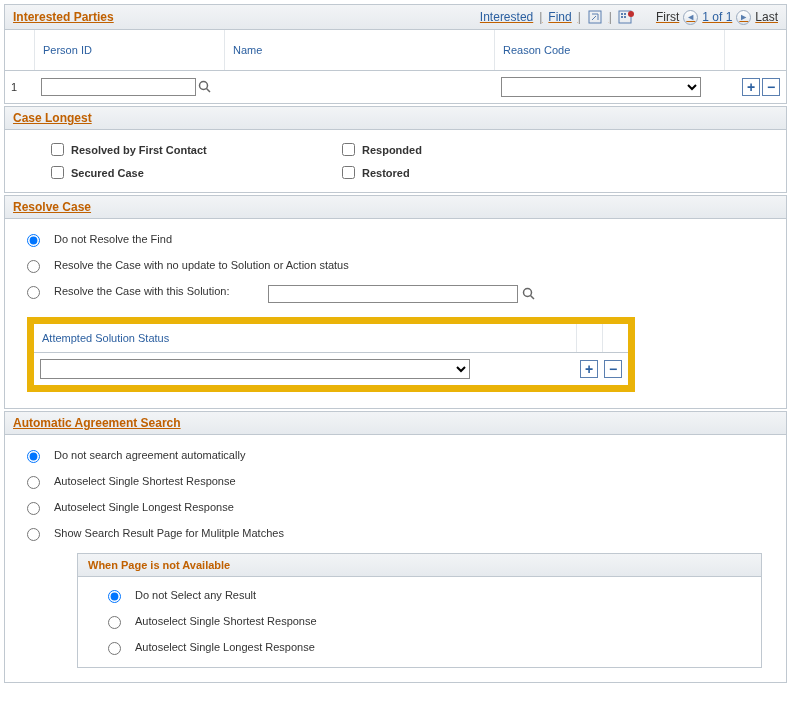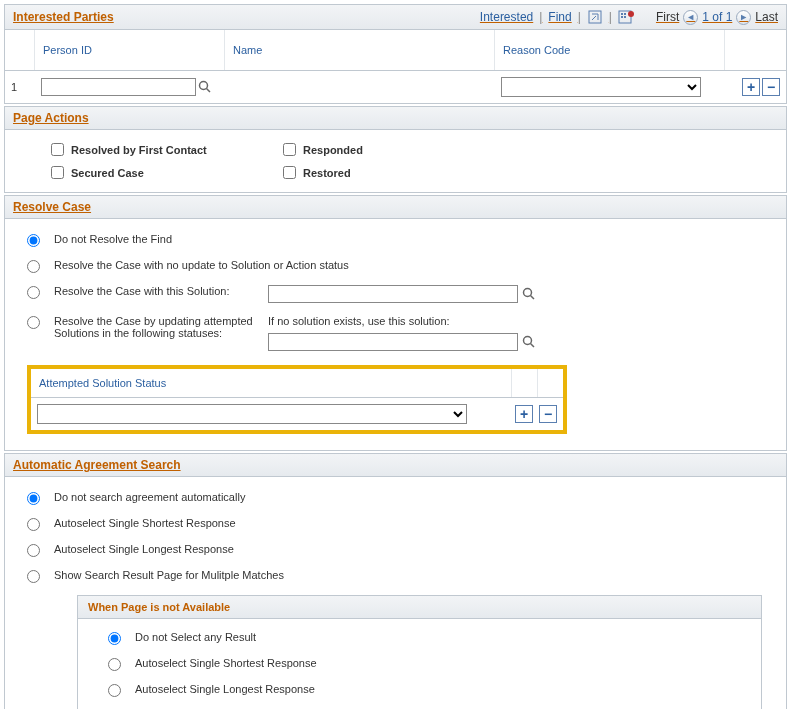--- a/index.html
+++ b/index.html
@@ -94,33 +94,33 @@
     border: 1px solid #5a7fb0;
     background: #fff;
     color: #2b5fa0;
     font-weight: bold;
     font-size: 14px;
     line-height: 14px;
     display: inline-flex; align-items: center; justify-content: center;
     cursor: pointer;
   }
   .section-body { padding: 8px 12px; }
-  .chk-row { display:flex; gap: 32px; padding: 2px 30px;}
+  .chk-row { display:flex; gap: 91px; padding: 2px 30px;}
   .chk-item { display:flex; align-items:center; gap:4px; width:200px;}
   .chk-item input[type=checkbox]{ width:13px; height:13px; }
   .chk-item label { font-weight: bold; color:#333;}
   .radio-row { display:flex; align-items:flex-start; gap: 14px; padding: 6px 10px; }
   .radio-row input[type=radio]{ margin:0; width:13px; height:13px; margin-top:1px;}
   .radio-row .lbl { flex:0 0 auto; }
   .radio-row .extra { display:flex; flex-direction:column; gap:6px;}
   .inline-field { display:flex; align-items:center; gap:4px; }
   .sub-table {
-    border: 4px solid #eab308;
+    border: 7px solid #eab308;
     margin: 8px 10px 8px 10px;
-    width: 540px;
+    width: 608px;
   }
   .sub-table-head {
     display:flex;
     border-bottom:1px solid #c0c8d0;
     background:#fff;
   }
   .sub-table-head .c1 { flex:1; padding:8px; color:#2b5fa0; }
   .sub-table-head .c2, .sub-table-head .c3 { width:26px; border-left:1px solid #e3e7eb; }
   .sub-table-row { display:flex; align-items:center; padding:6px 6px; gap:6px;}
   .sub-table-row .c1 { flex:1; }
@@ -211,21 +211,21 @@
     </div>
     <div class="cell col-btns">
       <span class="plusminus">+</span>
       <span class="plusminus">−</span>
     </div>
   </div>
 </div>
 
 <div class="section">
   <div class="section-header">
-    <span class="title">Page Actions</span>
+    <span class="title">Case Longest</span>
   </div>
   <div class="section-body">
     <div class="chk-row">
       <div class="chk-item">
         <input type="checkbox" style="">
         <label>Resolved by First Contact</label>
       </div>
       <div class="chk-item">
         <input type="checkbox" style="">
         <label>Responded</label>
@@ -261,36 +261,20 @@
       <input type="radio" name="rc" style="">
       <span class="lbl" style="width:200px">Resolve the Case with this Solution:</span>
       <div class="inline-field">
         <input class="text" style="width: 250px;" value="">
         <span class="lookup-icon">
           <svg width="14" height="14">
               <circle cx="5.5" cy="5.5" r="4" fill="none" stroke="#666" stroke-width="1.5"></circle>
               <line x1="8.5" y1="8.5" x2="12" y2="12" stroke="#666" stroke-width="1.5"></line>
             </svg>
         </span>
-      </div>
-    </div>
-    <div class="radio-row">
-      <input type="radio" name="rc" style="">
-      <span class="lbl" style="width:200px">Resolve the Case by updating attempted Solutions in the following statuses:</span>
-      <div class="extra">
-        <span>If no solution exists, use this solution:</span>
-        <div class="inline-field">
-          <input class="text" style="width: 250px;" value="">
-          <span class="lookup-icon">
-            <svg width="14" height="14">
-                <circle cx="5.5" cy="5.5" r="4" fill="none" stroke="#666" stroke-width="1.5"></circle>
-                <line x1="8.5" y1="8.5" x2="12" y2="12" stroke="#666" stroke-width="1.5"></line>
-              </svg>
-          </span>
-        </div>
       </div>
     </div>
 
     <div class="sub-table">
       <div class="sub-table-head">
         <div class="c1">Attempted Solution Status</div>
         <div class="c2"></div>
         <div class="c3"></div>
       </div>
       <div class="sub-table-row">

